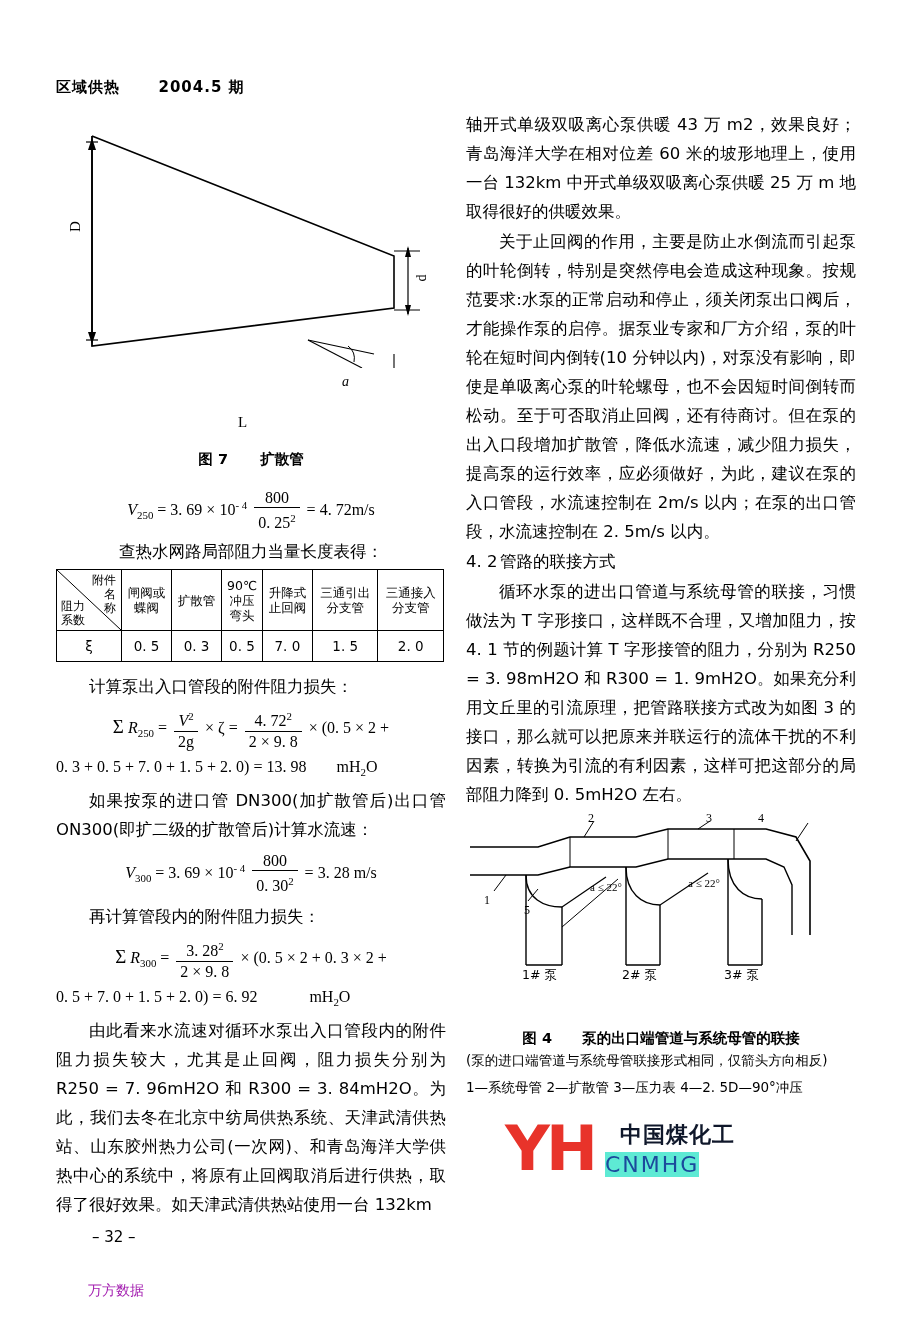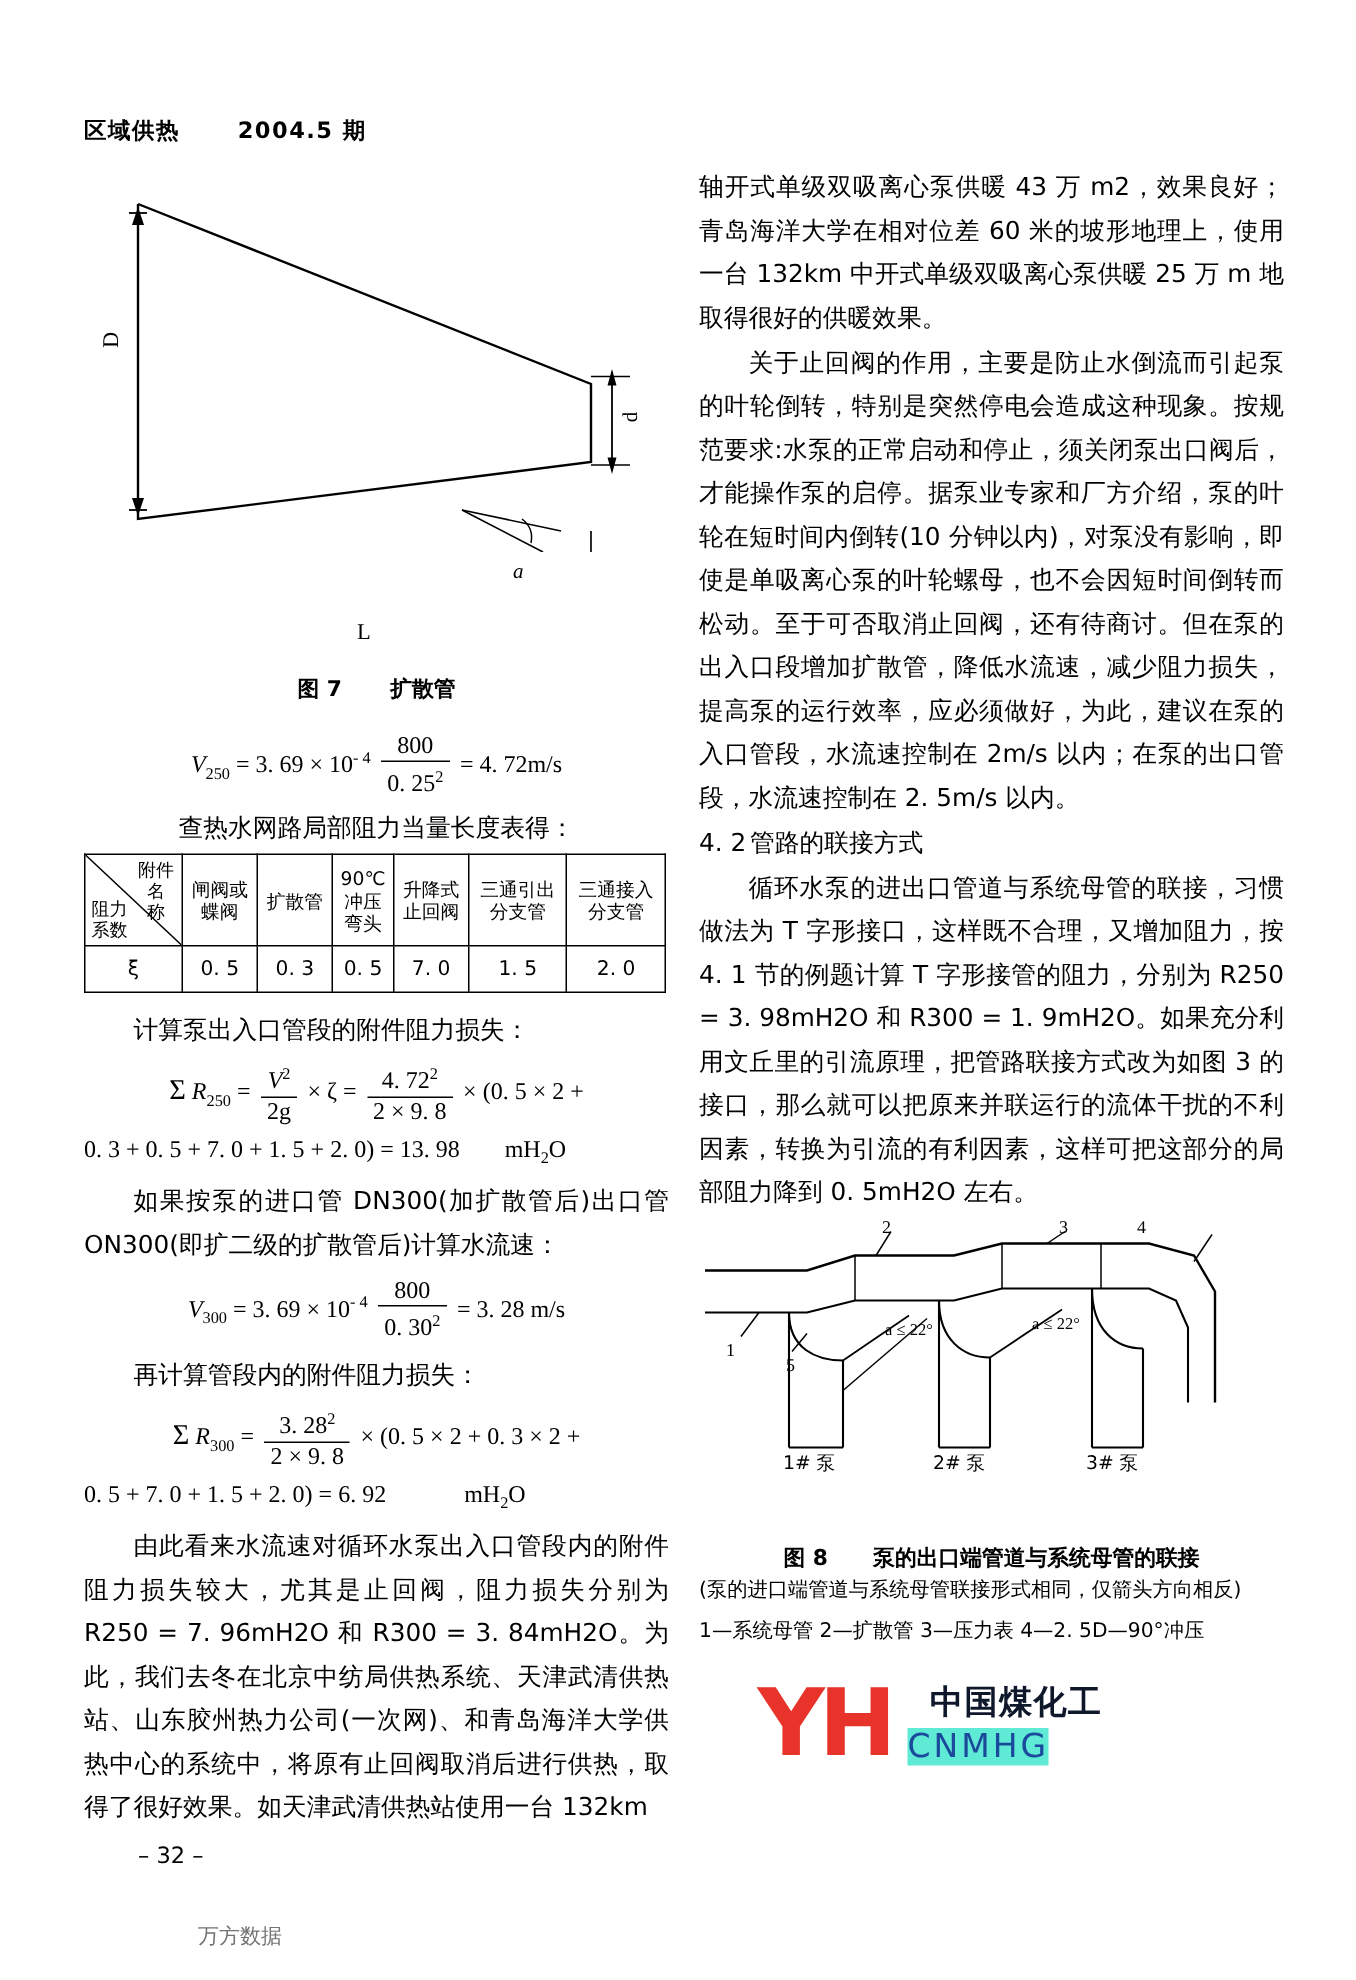--- a/index.html
+++ b/index.html
@@ -74,21 +74,21 @@
     border:1.2px solid #000;
     text-align:center;
     vertical-align:middle;
     font-size:12.5px;
     line-height:15px;
     padding:2px 1px;
   }
   table.coef td.corner {
     position:relative; height:60px; width:64px; padding:0;
   }
-  td.corner .tl { position:absolute; right:5px; top:3px; font-size:12px; line-height:14px; text-align:center;}
+  td.corner .tl { position:absolute; right:5px; top:3px; font-size:12px; line-height:14px; text-align:right;}
   td.corner .bl { position:absolute; left:4px; bottom:3px; font-size:12px; line-height:14px; }
   td.corner .diag {
     position:absolute; left:0; top:0; width:100%; height:100%;
   }
   table.coef td.valrow { height:26px; font-size:13.5px; }
   
   .fig2 { position:relative; width:390px; height:268px; }
   .fig3 { position:relative; width:390px; height:210px; margin-top:6px; }
   .watermark {
     position:absolute;
@@ -117,23 +117,22 @@
     font-family:"DejaVu Sans", sans-serif;
     font-size:22px; color:#1b4a9c; letter-spacing:2px;
     background:#5eead4;
   }
   .pagenum {
     position:absolute; left:92px; top:1228px;
     font-size:15px; font-family:"DejaVu Sans", sans-serif;
   }
   .footer-src {
     position:absolute; left:88px; top:1282px;
-    font-size:14px; color:#737373;
-    font-family:"DejaVu Sans", sans-serif;
-    margin-left:44px;
+    font-size:14px; color:#a21caf;
+    font-family:"DejaVu Sans", sans-serif;
   }
   .notes {
     font-size:13.5px; line-height:21px;
     font-family:"DejaVu Sans", sans-serif;
     margin-top:2px;
   }
   .subhead {
     font-size:16.5px; font-family:"DejaVu Sans", sans-serif;
     margin:2px 0 0 0;
   }
@@ -346,21 +345,21 @@
       <div style="position:absolute; left:18px; top:78px; font-size:12px; font-family:'Liberation Serif',serif;">1</div>
       <div style="position:absolute; left:58px; top:88px; font-size:12px; font-family:'Liberation Serif',serif;">5</div>
       <div style="position:absolute; left:124px; top:66px; font-size:11px; font-family:'Liberation Serif',serif;">a ≤ 22°</div>
       <div style="position:absolute; left:222px; top:62px; font-size:11px; font-family:'Liberation Serif',serif;">a ≤ 22°</div>
       <div style="position:absolute; left:56px; top:152px; font-size:12.5px; font-family:'DejaVu Sans',sans-serif;">1# 泵</div>
       <div style="position:absolute; left:156px; top:152px; font-size:12.5px; font-family:'DejaVu Sans',sans-serif;">2# 泵</div>
       <div style="position:absolute; left:258px; top:152px; font-size:12.5px; font-family:'DejaVu Sans',sans-serif;">3# 泵</div>
     </div>
 
     <div class="fig3cap">
-      <span>图 8</span>
+      <span>图 4</span>
       <span class="gap" style="display:inline-block;width:20px;"></span>
       <span>泵的出口端管道与系统母管的联接</span>
     </div>
     <div class="notes">(泵的进口端管道与系统母管联接形式相同，仅箭头方向相反)</div>
     <div class="notes" style="margin-top:6px;">1—系统母管   2—扩散管   3—压力表   4—2. 5D—90°冲压</div>
   </div>
 
   <div class="watermark">
     <div class="wm-red">YH</div>
     <div class="wm-cn">中国煤化工</div>

